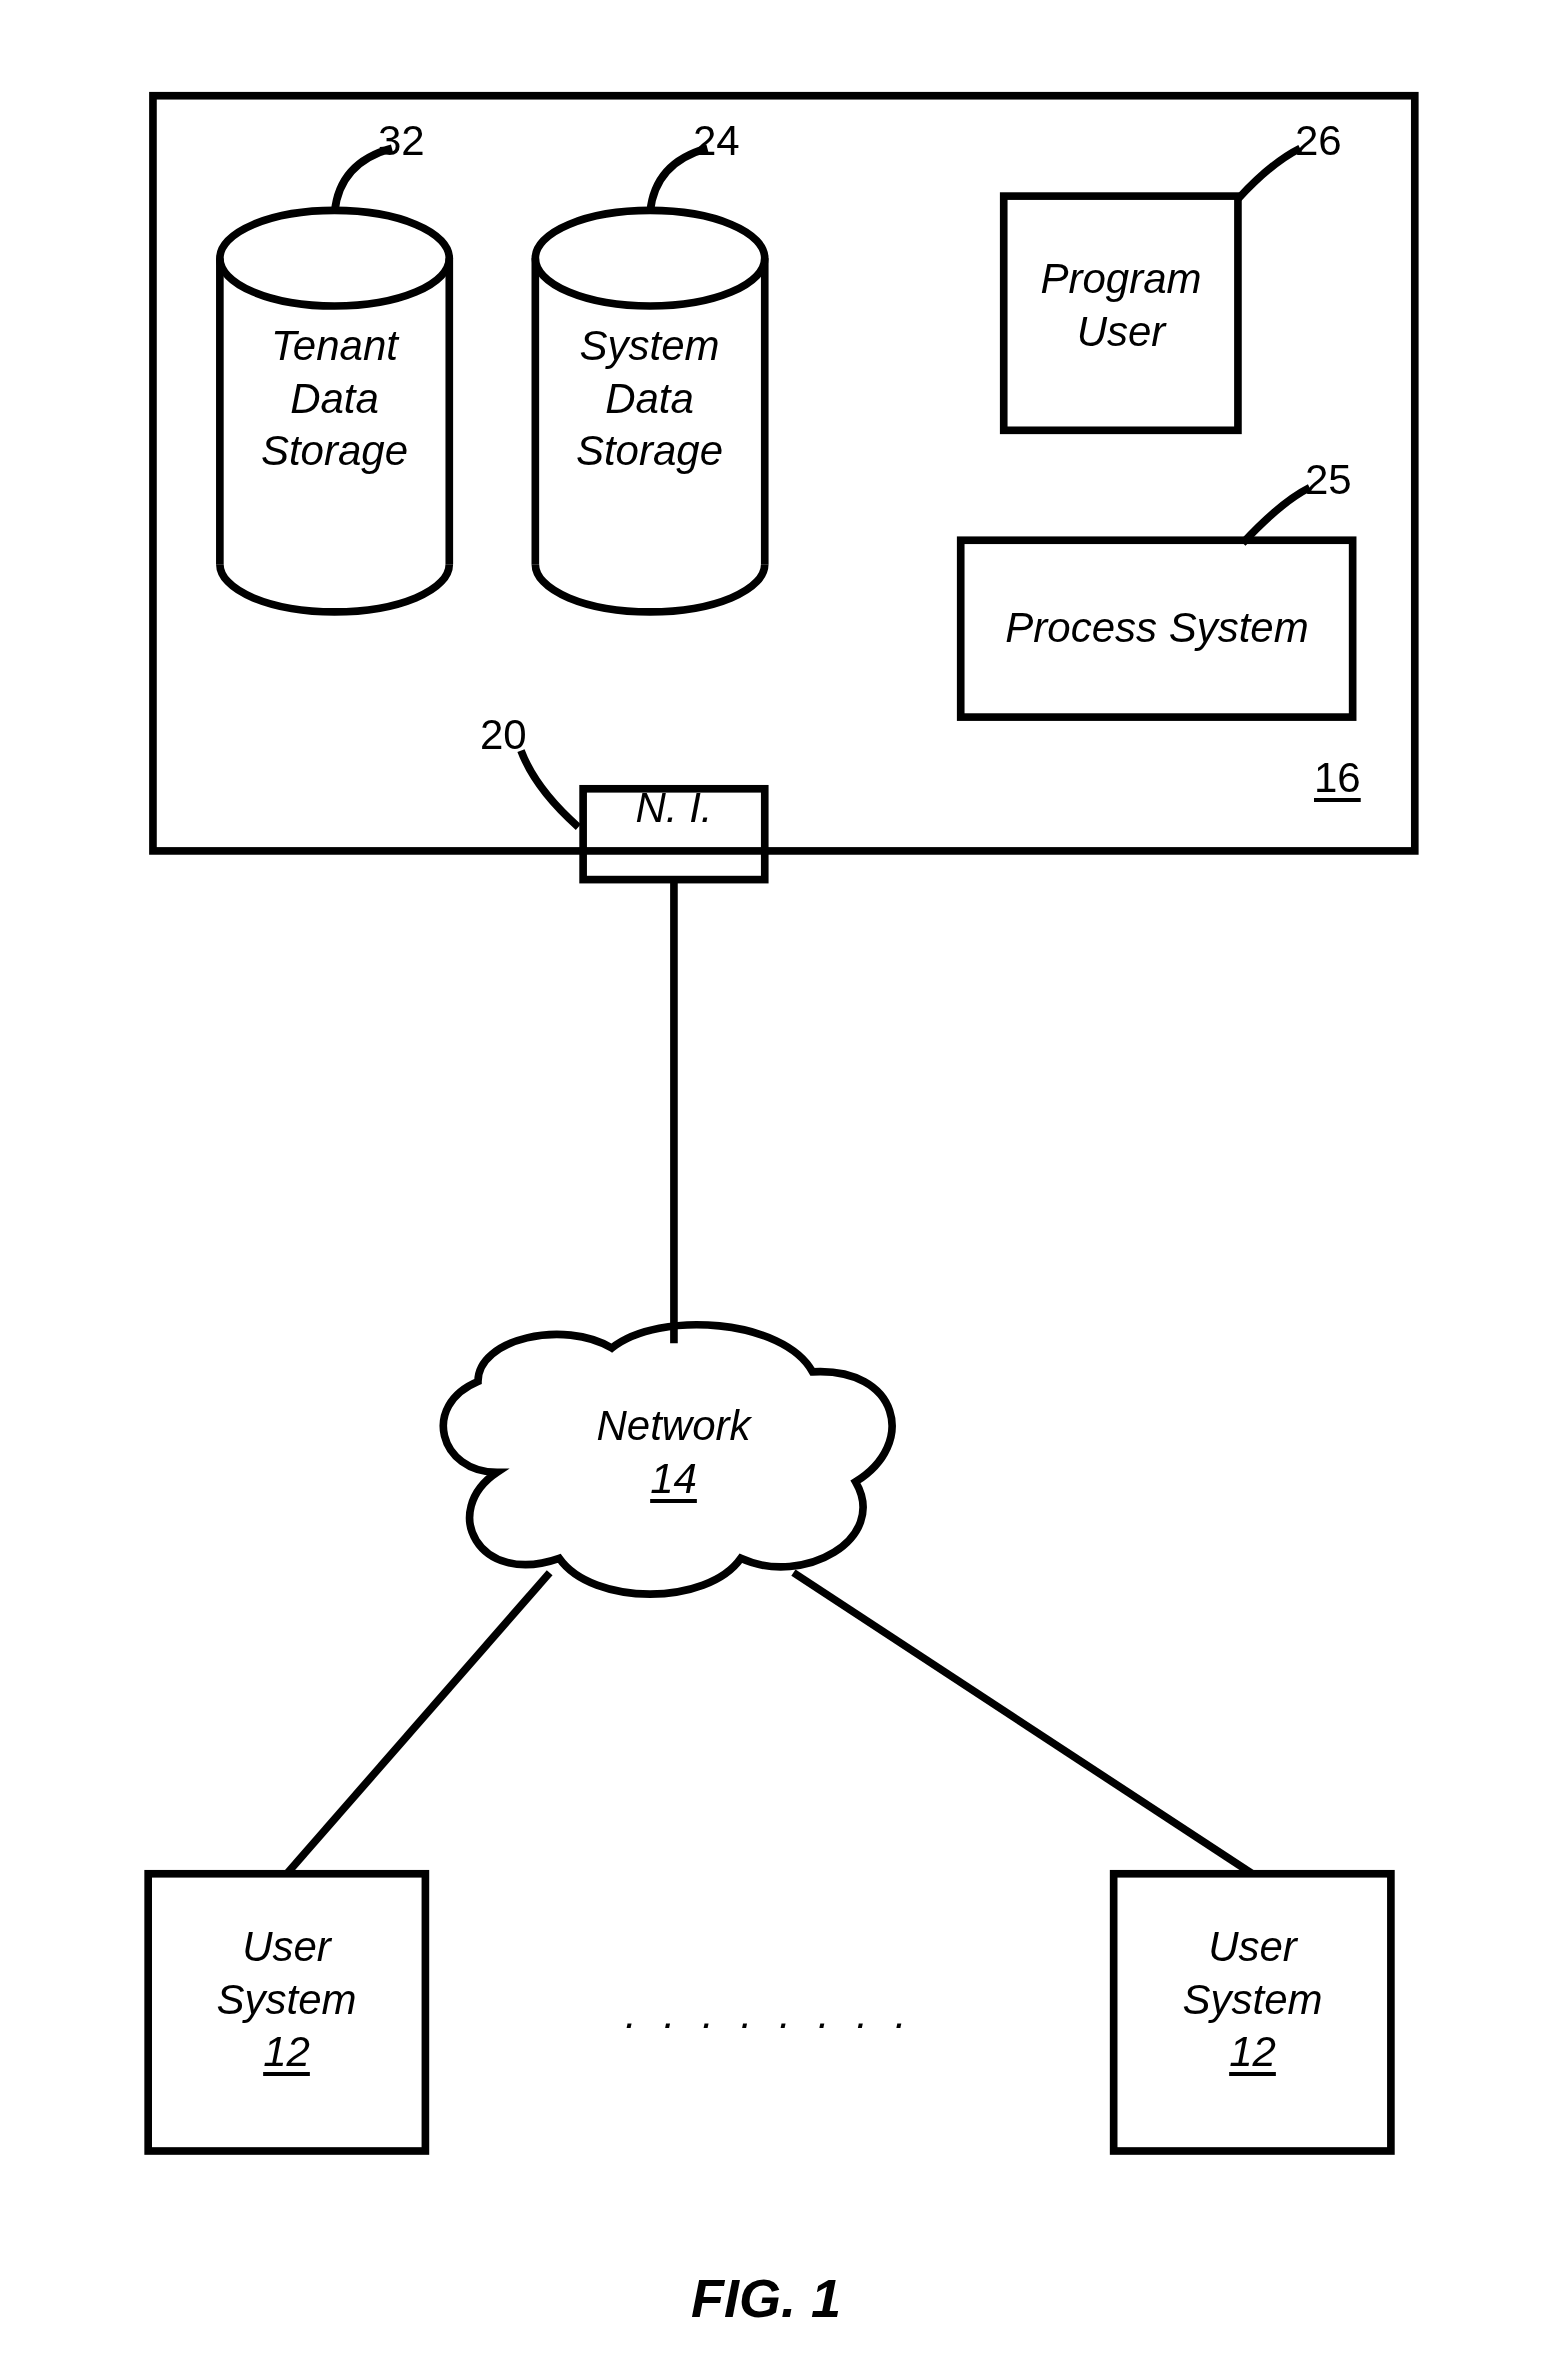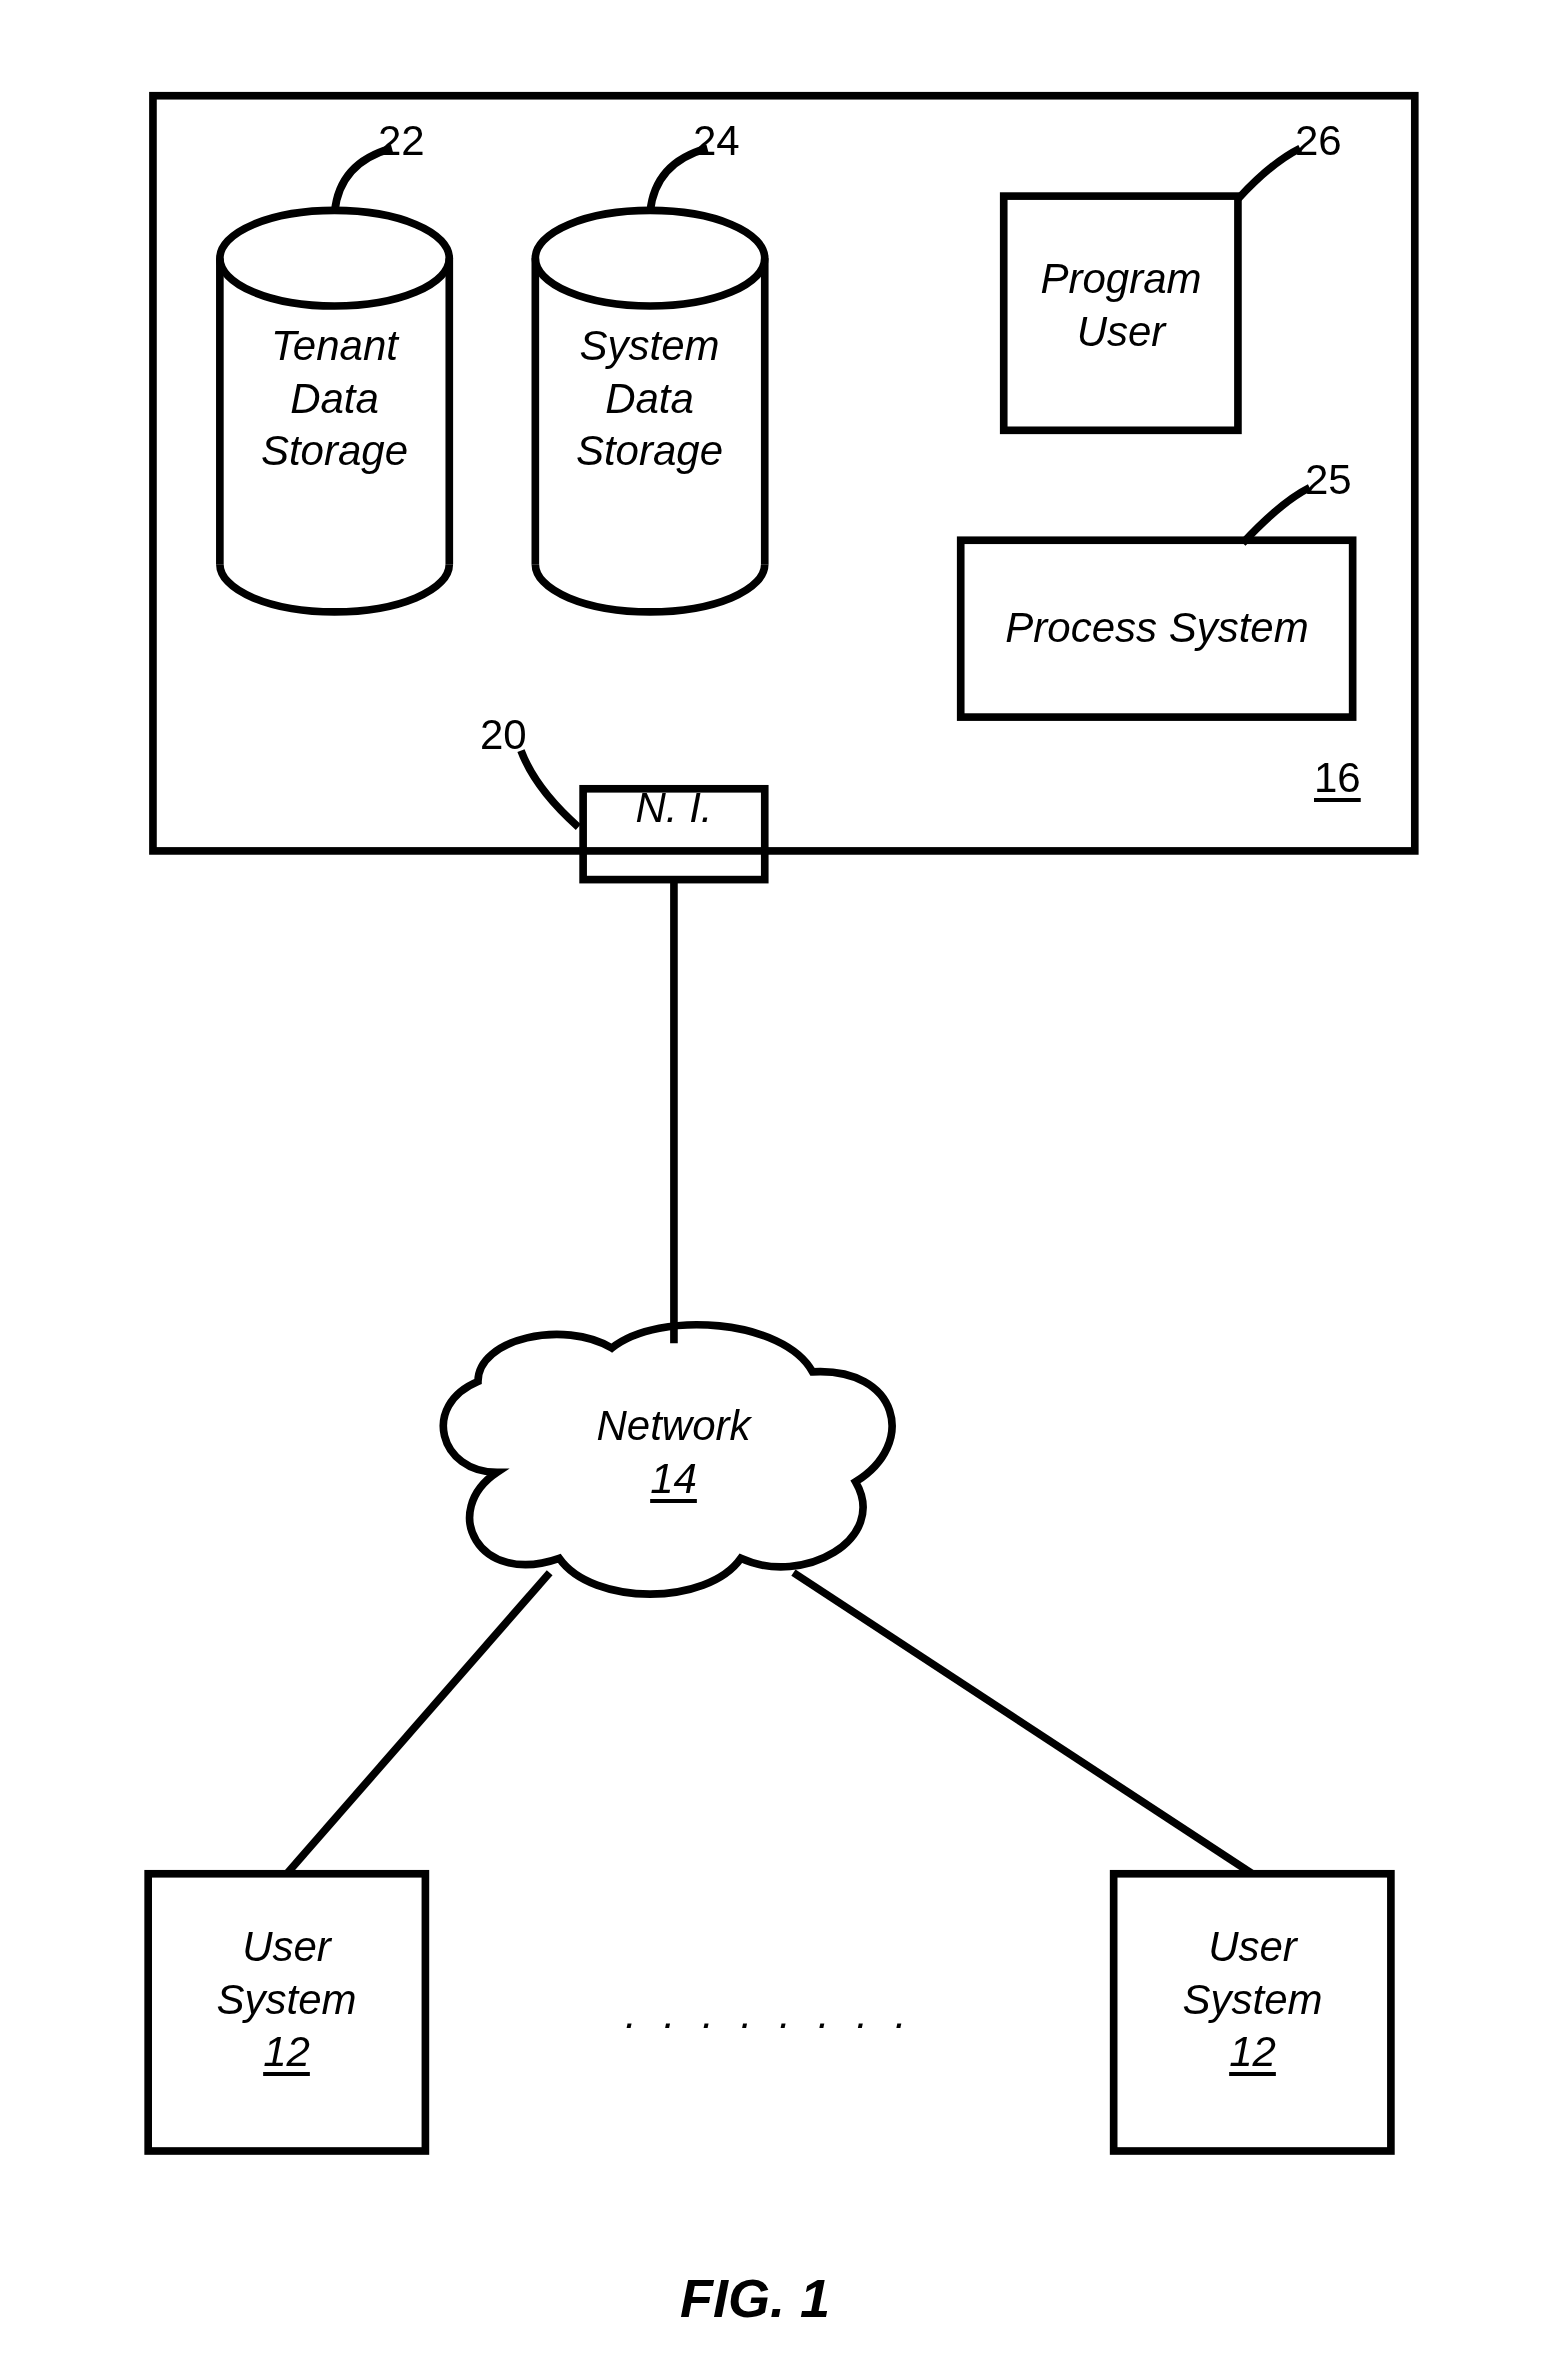--- a/index.html
+++ b/index.html
@@ -61,21 +61,21 @@
 
     <line x1="575" y1="1645" x2="300" y2="1960"></line>
     <line x1="830" y1="1645" x2="1310" y2="1960"></line>
 
     <rect x="155" y="1960" width="290" height="290"></rect>
 
     <rect x="1165" y="1960" width="290" height="290"></rect>
   </g>
 </svg>
 
-<div class="lbl ref" style="left:378px; top:115px;">22</div>
+<div class="lbl ref" style="left:378px; top:115px;">32</div>
 <div class="lbl ref" style="left:693px; top:115px;">24</div>
 <div class="lbl ref" style="left:1295px;top:115px;">26</div>
 <div class="lbl ref" style="left:1305px;top:454px;">25</div>
 <div class="lbl ref" style="left:480px; top:709px;">20</div>
 <div class="lbl ref ul" style="left:1314px;top:752px;">16</div>
 
 <div class="lbl node" style="left:220px;top:320px;width:229px;">
   <span>Tenant</span><br>
   <span>Data</span><br>
   <span>Storage</span>
@@ -108,16 +108,16 @@
 </div>
 
 <div class="lbl node" style="left:1114px;top:1921px;width:277px;">
   <span>User</span><br>
   <span>System</span><br>
   <span class="ul">12</span>
 </div>
 
 <div class="lbl node" style="left:497px;top:1988px;width:545px;letter-spacing:7.6px;">. . . . . . . .</div>
 
-<div class="lbl fig" style="left:5px;width:1500px;top:2265px;">FIG. 1</div>
+<div class="lbl fig" style="left:16px;width:1500px;top:2265px;">FIG. 1</div>
 
 </div>
 
 
 </body></html>

